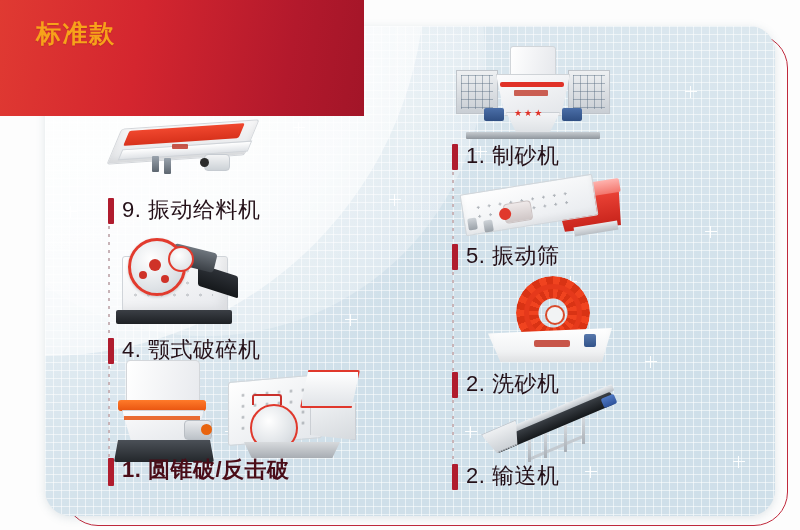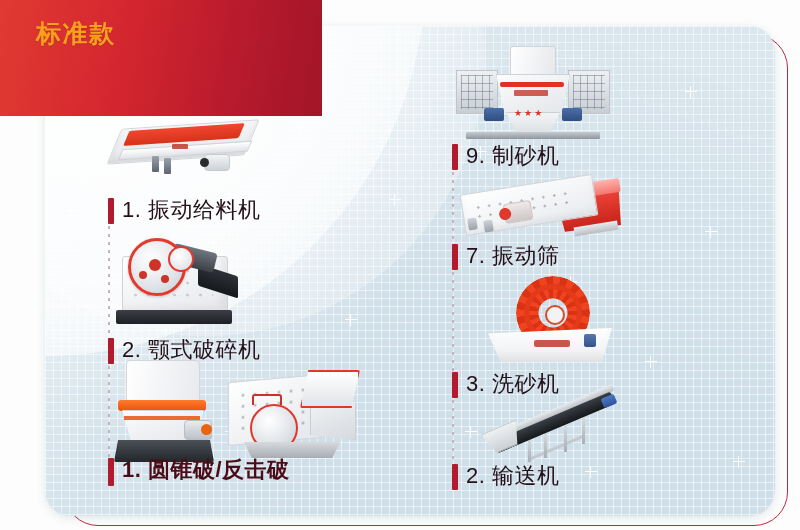--- a/index.html
+++ b/index.html
@@ -50,21 +50,21 @@
     background:linear-gradient(200deg, rgba(255,255,255,.30), rgba(255,255,255,0) 60%);
   }
   
   .sparkle{position:absolute;width:12px;height:12px;pointer-events:none;}
   .sparkle:before,.sparkle:after{content:"";position:absolute;background:rgba(255,255,255,.95);}
   .sparkle:before{left:5px;top:0;width:1.4px;height:12px;}
   .sparkle:after{top:5px;left:0;height:1.4px;width:12px;}
 
   
   .banner{
-    position:absolute;left:0;top:0;width:322px;height:116px;z-index:12;
+    position:absolute;left:0;top:0;width:364px;height:116px;z-index:12;
     background:linear-gradient(100deg,#e03a32 0%,#d4262f 38%,#b3192c 78%,#a21528 100%);
   }
   .banner .b1{
     position:absolute;left:36px;top:21px;color:#f7a21a;font-size:25px;font-weight:bold;
     letter-spacing:1.5px;line-height:1;text-shadow:0 1px 1px rgba(0,0,0,.12);
   }
   .banner .b2{
     position:absolute;left:36px;top:58px;color:#ffffff;font-size:25px;font-weight:bold;
     letter-spacing:1.2px;line-height:1;text-shadow:0 1px 1px rgba(0,0,0,.12);
   }
@@ -459,44 +459,44 @@
 
   <div class="dotline" style="left:108px;top:226px;height:120px"></div>
   <div class="dotline" style="left:108px;top:366px;height:100px"></div>
   <div class="dotline" style="left:452px;top:172px;height:74px"></div>
   <div class="dotline" style="left:452px;top:272px;height:102px"></div>
   <div class="dotline" style="left:452px;top:400px;height:64px"></div>
 
   <div class="col col-left">
     <div class="step" style="left:0;top:78px">
       <div class="bar"></div>
-      <div class="label">1. 振动给料机</div>
+      <div class="label">9. 振动给料机</div>
     </div>
     <div class="step" style="left:0;top:218px">
       <div class="bar"></div>
-      <div class="label">2. 颚式破碎机</div>
+      <div class="label">4. 颚式破碎机</div>
     </div>
     <div class="step strong" style="left:0;top:338px">
       <div class="bar"></div>
       <div class="label">1. 圆锥破/反击破</div>
     </div>
   </div>
 
   <div class="col col-right">
     <div class="step" style="left:0;top:104px">
       <div class="bar"></div>
-      <div class="label">9. 制砂机</div>
+      <div class="label">1. 制砂机</div>
     </div>
     <div class="step" style="left:0;top:204px">
       <div class="bar"></div>
-      <div class="label">7. 振动筛</div>
+      <div class="label">5. 振动筛</div>
     </div>
     <div class="step" style="left:0;top:332px">
       <div class="bar"></div>
-      <div class="label">3. 洗砂机</div>
+      <div class="label">2. 洗砂机</div>
     </div>
     <div class="step" style="left:0;top:424px">
       <div class="bar"></div>
       <div class="label">2. 输送机</div>
     </div>
   </div>
 
   <div class="banner">
     <div class="b1">标准款</div>
   </div>

